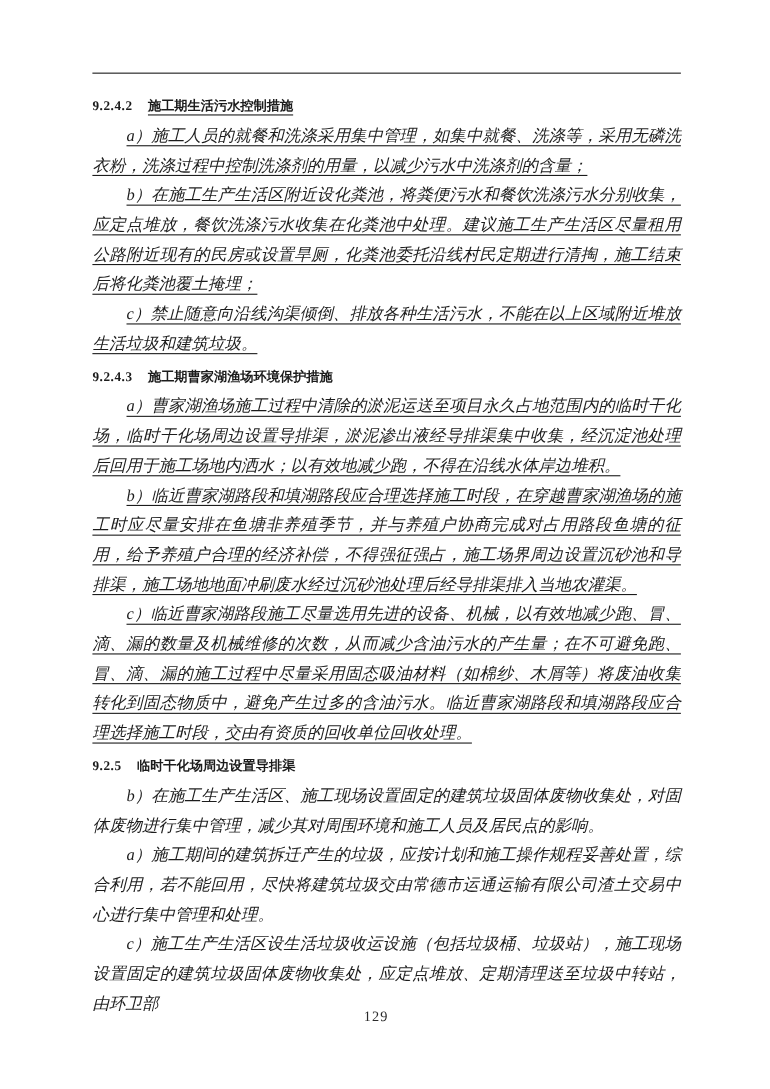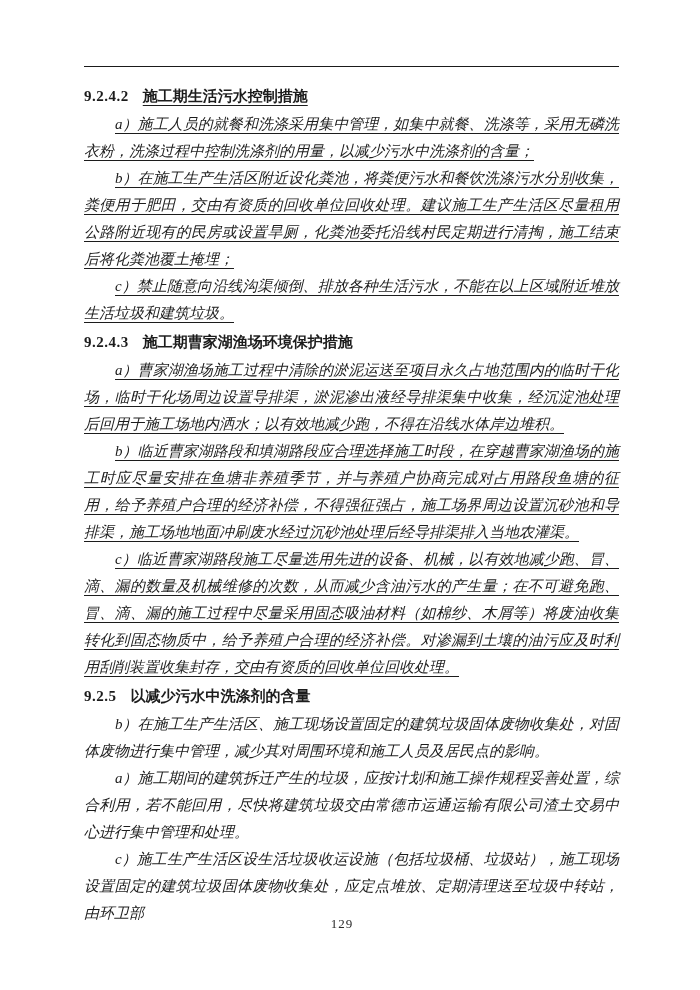--- a/index.html
+++ b/index.html
@@ -39,21 +39,21 @@
     top: 81px;
     left: 84px;
     width: 535px;
     font-size: 15px;
     line-height: 27px;
     text-align: justify;
     text-justify: inter-ideograph;
   }
   .heading {
     font-weight: bold;
-    font-size: 15px;
+    font-size: 12px;
     margin: 2px 0 1px 0;
     text-align: left;
   }
   .heading .num {
     display: inline-block;
     margin-right: 14px;
     letter-spacing: 0.5px;
   }
   .para {
     margin: 0;
@@ -83,32 +83,32 @@
 <div class="page">
 
   <div class="header-rule"></div>
 
   <div class="content">
 
     <div class="heading">
       <span class="num">9.2.4.2</span><span class="underlined">施工期生活污水控制措施</span>
     </div>
     <p class="para underlined">a）施工人员的就餐和洗涤采用集中管理，如集中就餐、洗涤等，采用无磷洗衣粉，洗涤过程中控制洗涤剂的用量，以减少污水中洗涤剂的含量；</p>
-    <p class="para underlined">b）在施工生产生活区附近设化粪池，将粪便污水和餐饮洗涤污水分别收集，粪便用于肥田，交由有资质的回收单位回收处理。建议施工生产生活区尽量租用公路附近现有的民房或设置旱厕，化粪池委托沿线村民定期进行清掏，施工结束后将化粪池覆土掩埋；</p>
+    <p class="para underlined">b）在施工生产生活区附近设化粪池，将粪便污水和餐饮洗涤污水分别收集，应定点堆放，餐饮洗涤污水收集在化粪池中处理。建议施工生产生活区尽量租用公路附近现有的民房或设置旱厕，化粪池委托沿线村民定期进行清掏，施工结束后将化粪池覆土掩埋；</p>
     <p class="para underlined">c）禁止随意向沿线沟渠倾倒、排放各种生活污水，不能在以上区域附近堆放生活垃圾和建筑垃圾。</p>
 
     <div class="heading">
       <span class="num">9.2.4.3</span><span>施工期曹家湖渔场环境保护措施</span>
     </div>
     <p class="para underlined">a）曹家湖渔场施工过程中清除的淤泥运送至项目永久占地范围内的临时干化场，临时干化场周边设置导排渠，淤泥渗出液经导排渠集中收集，经沉淀池处理后回用于施工场地内洒水；以有效地减少跑，不得在沿线水体岸边堆积。</p>
     <p class="para underlined">b）临近曹家湖路段和填湖路段应合理选择施工时段，在穿越曹家湖渔场的施工时应尽量安排在鱼塘非养殖季节，并与养殖户协商完成对占用路段鱼塘的征用，给予养殖户合理的经济补偿，不得强征强占，施工场界周边设置沉砂池和导排渠，施工场地地面冲刷废水经过沉砂池处理后经导排渠排入当地农灌渠。</p>
-    <p class="para underlined">c）临近曹家湖路段施工尽量选用先进的设备、机械，以有效地减少跑、冒、滴、漏的数量及机械维修的次数，从而减少含油污水的产生量；在不可避免跑、冒、滴、漏的施工过程中尽量采用固态吸油材料（如棉纱、木屑等）将废油收集转化到固态物质中，给予养殖户合理的经济补偿。对渗漏到土壤的油污应及时利用刮削装置收集封存，交由有资质的回收单位回收处理。</p>
+    <p class="para underlined">c）临近曹家湖路段施工尽量选用先进的设备、机械，以有效地减少跑、冒、滴、漏的数量及机械维修的次数，从而减少含油污水的产生量；在不可避免跑、冒、滴、漏的施工过程中尽量采用固态吸油材料（如棉纱、木屑等）将废油收集转化到固态物质中，避免产生过多的含油污水。临近曹家湖路段和填湖路段应合理选择施工时段，交由有资质的回收单位回收处理。</p>
 
     <div class="heading">
-      <span class="num">9.2.5</span><span>以减少污水中洗涤剂的含量</span>
+      <span class="num">9.2.5</span><span>临时干化场周边设置导排渠</span>
     </div>
     <p class="para">b）在施工生产生活区、施工现场设置固定的建筑垃圾固体废物收集处，对固体废物进行集中管理，减少其对周围环境和施工人员及居民点的影响。</p>
     <p class="para">a）施工期间的建筑拆迁产生的垃圾，应按计划和施工操作规程妥善处置，综合利用，若不能回用，尽快将建筑垃圾交由常德市运通运输有限公司渣土交易中心进行集中管理和处理。</p>
     <p class="para">c）施工生产生活区设生活垃圾收运设施（包括垃圾桶、垃圾站），施工现场设置固定的建筑垃圾固体废物收集处，应定点堆放、定期清理送至垃圾中转站，由环卫部</p>
 
   </div>
 
   <div class="page-number">129</div>
 
 </div>

